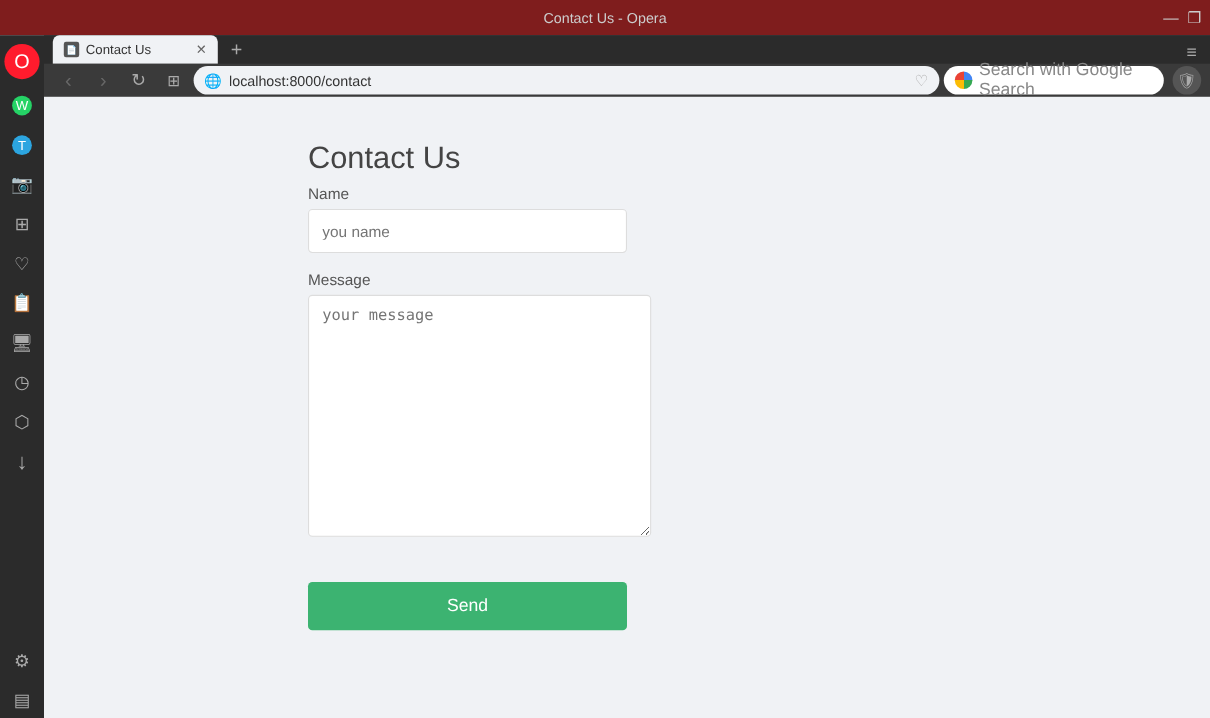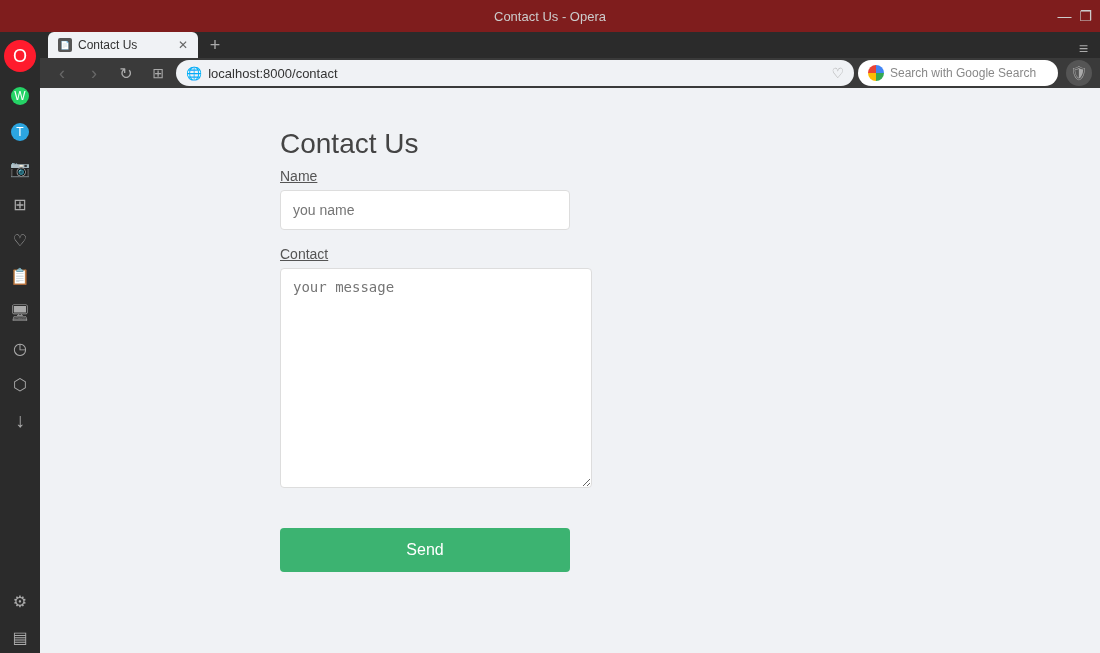--- a/index.html
+++ b/index.html
@@ -206,21 +206,20 @@
       margin-bottom: 20px;
     }
     .form-group {
       margin-bottom: 16px;
     }
     .form-label {
       display: block;
       font-size: 14px;
       color: #555;
       margin-bottom: 6px;
-      text-decoration: underline;
     }
     .form-input {
       width: 290px;
       height: 40px;
       border: 1px solid #ddd;
       border-radius: 4px;
       padding: 0 12px;
       font-size: 14px;
       color: #a21caf;
       background: white;
@@ -307,36 +306,36 @@
     <div class="nav-btn disabled" style="font-size:18px;">›</div>
     <div class="nav-btn" style="font-size:16px;">↻</div>
     <div class="nav-btn" style="font-size:14px;">⊞</div>
     <div class="address-bar">
       <span class="address-icon">🌐</span>
       <span class="address-text">localhost:8000/contact</span>
       <span class="address-heart">♡</span>
     </div>
     <div class="search-bar">
       <div class="google-g"></div>
-      <span style="color:#888;font-size:12px;">Search with Google Search</span>
+      <span style="color:#888;font-size:16px;">Search with Google Search</span>
     </div>
     <div class="vpn-btn" style="color:#aaa;font-size:14px;">🛡</div>
   </div>
 </div>
 
 <div class="main-content">
   <div class="contact-container">
     <h1 class="contact-title">Contact Us</h1>
 
     <div class="form-group">
       <label class="form-label">Name</label>
       <input class="form-input" type="text" placeholder="you name" style="">
     </div>
 
 
     <div class="form-group">
-      <label class="form-label">Contact</label>
+      <label class="form-label">Message</label>
       <textarea class="form-textarea" placeholder="your message" style=""></textarea>
     </div>
 
     <button class="send-btn">Send</button>
   </div>
 </div>
 
 </body></html>

